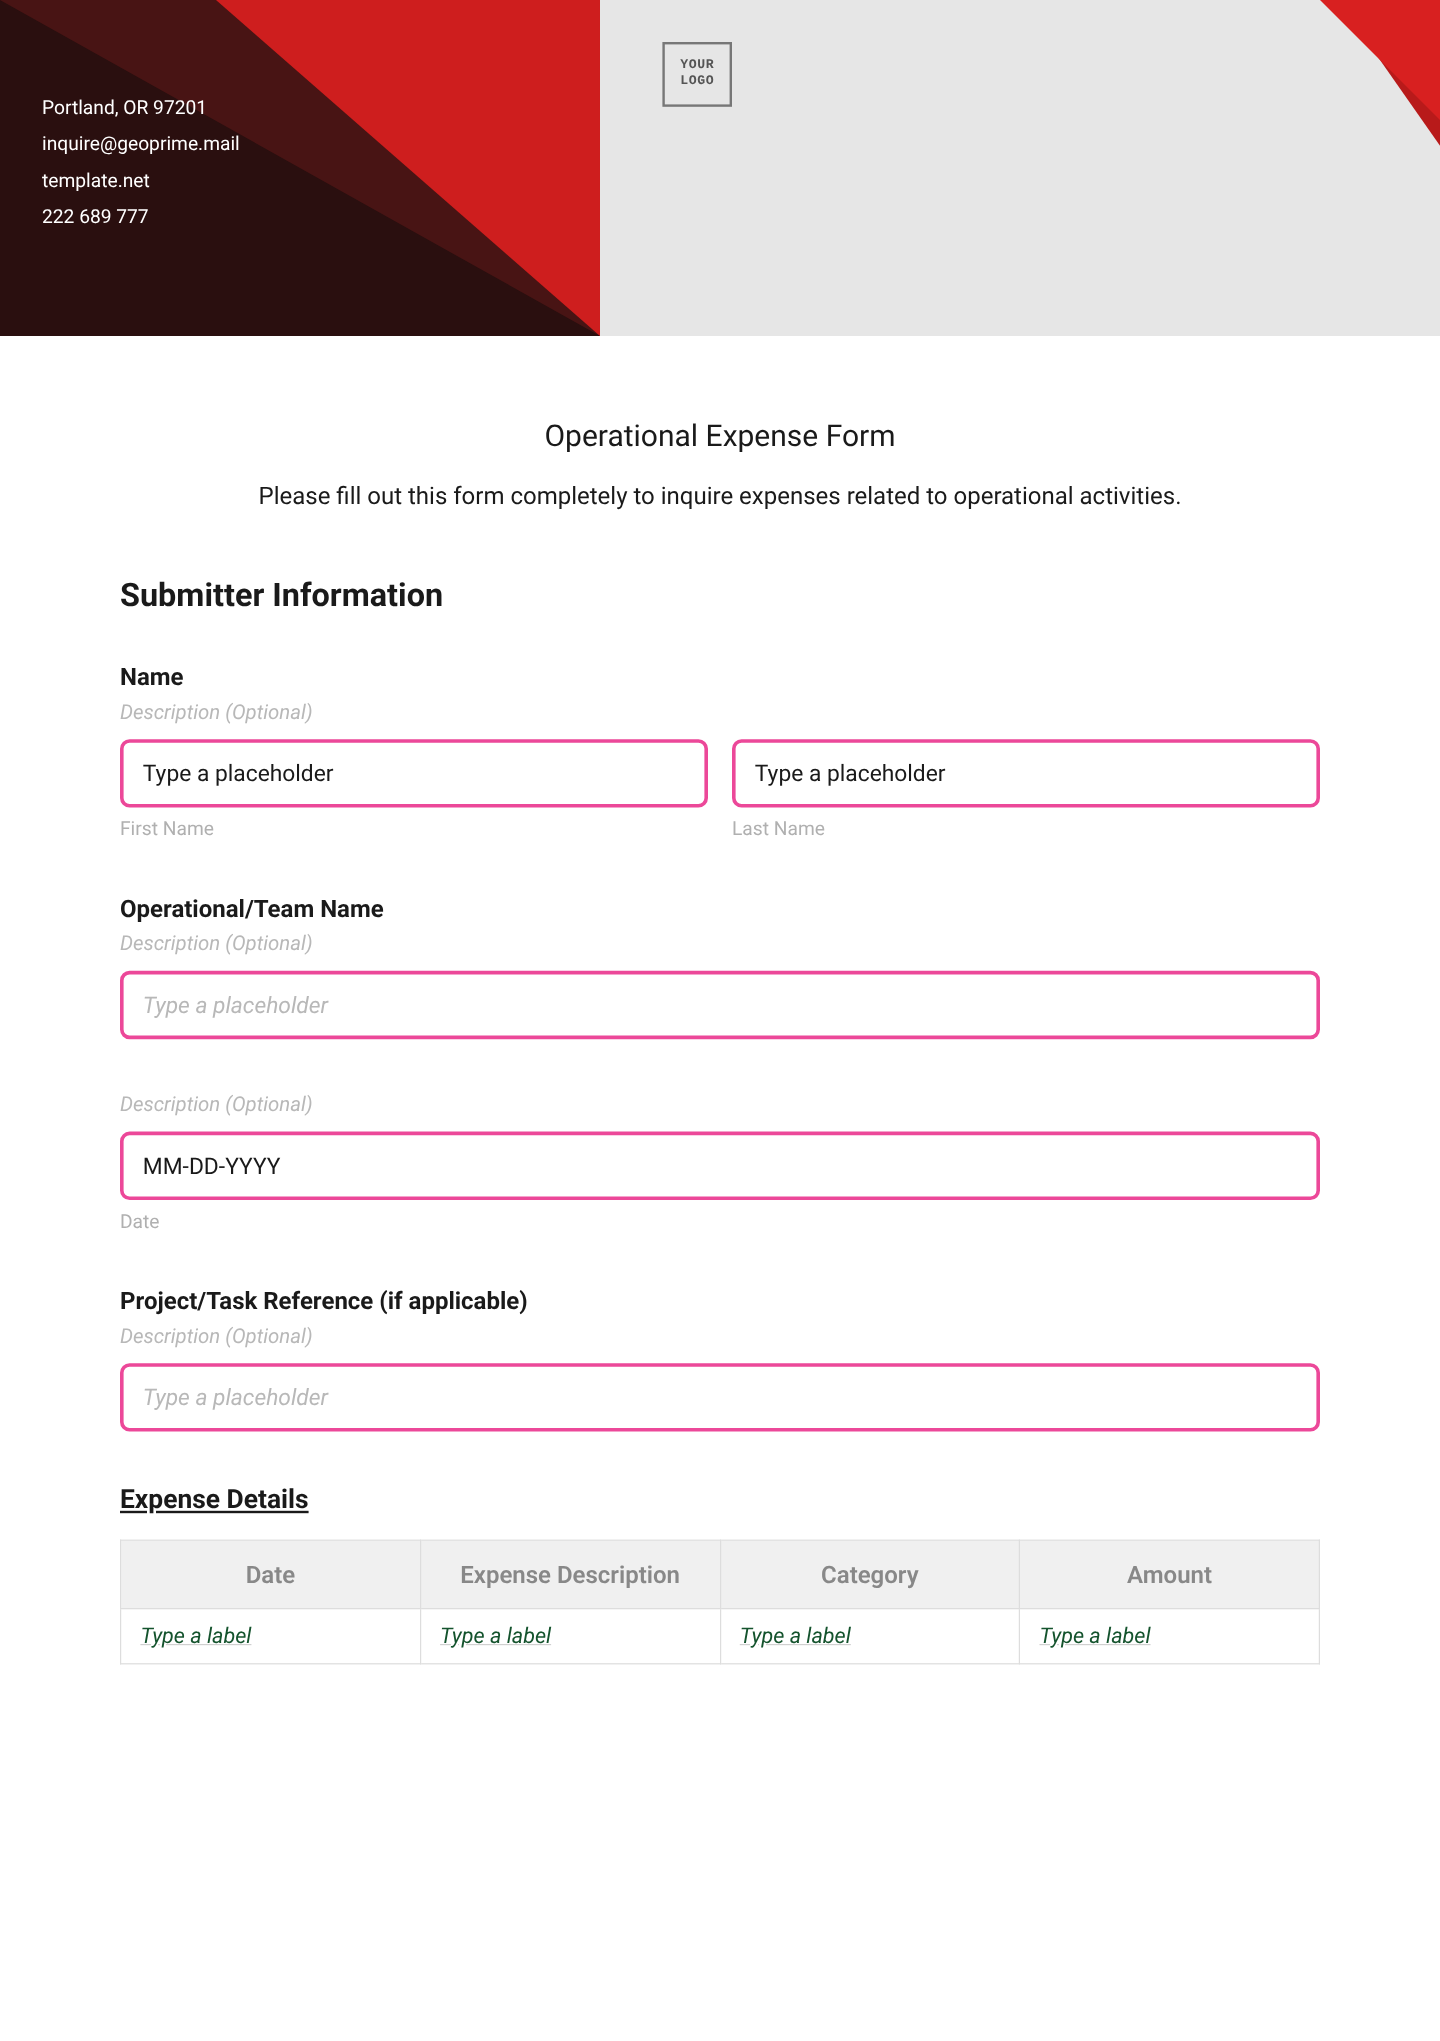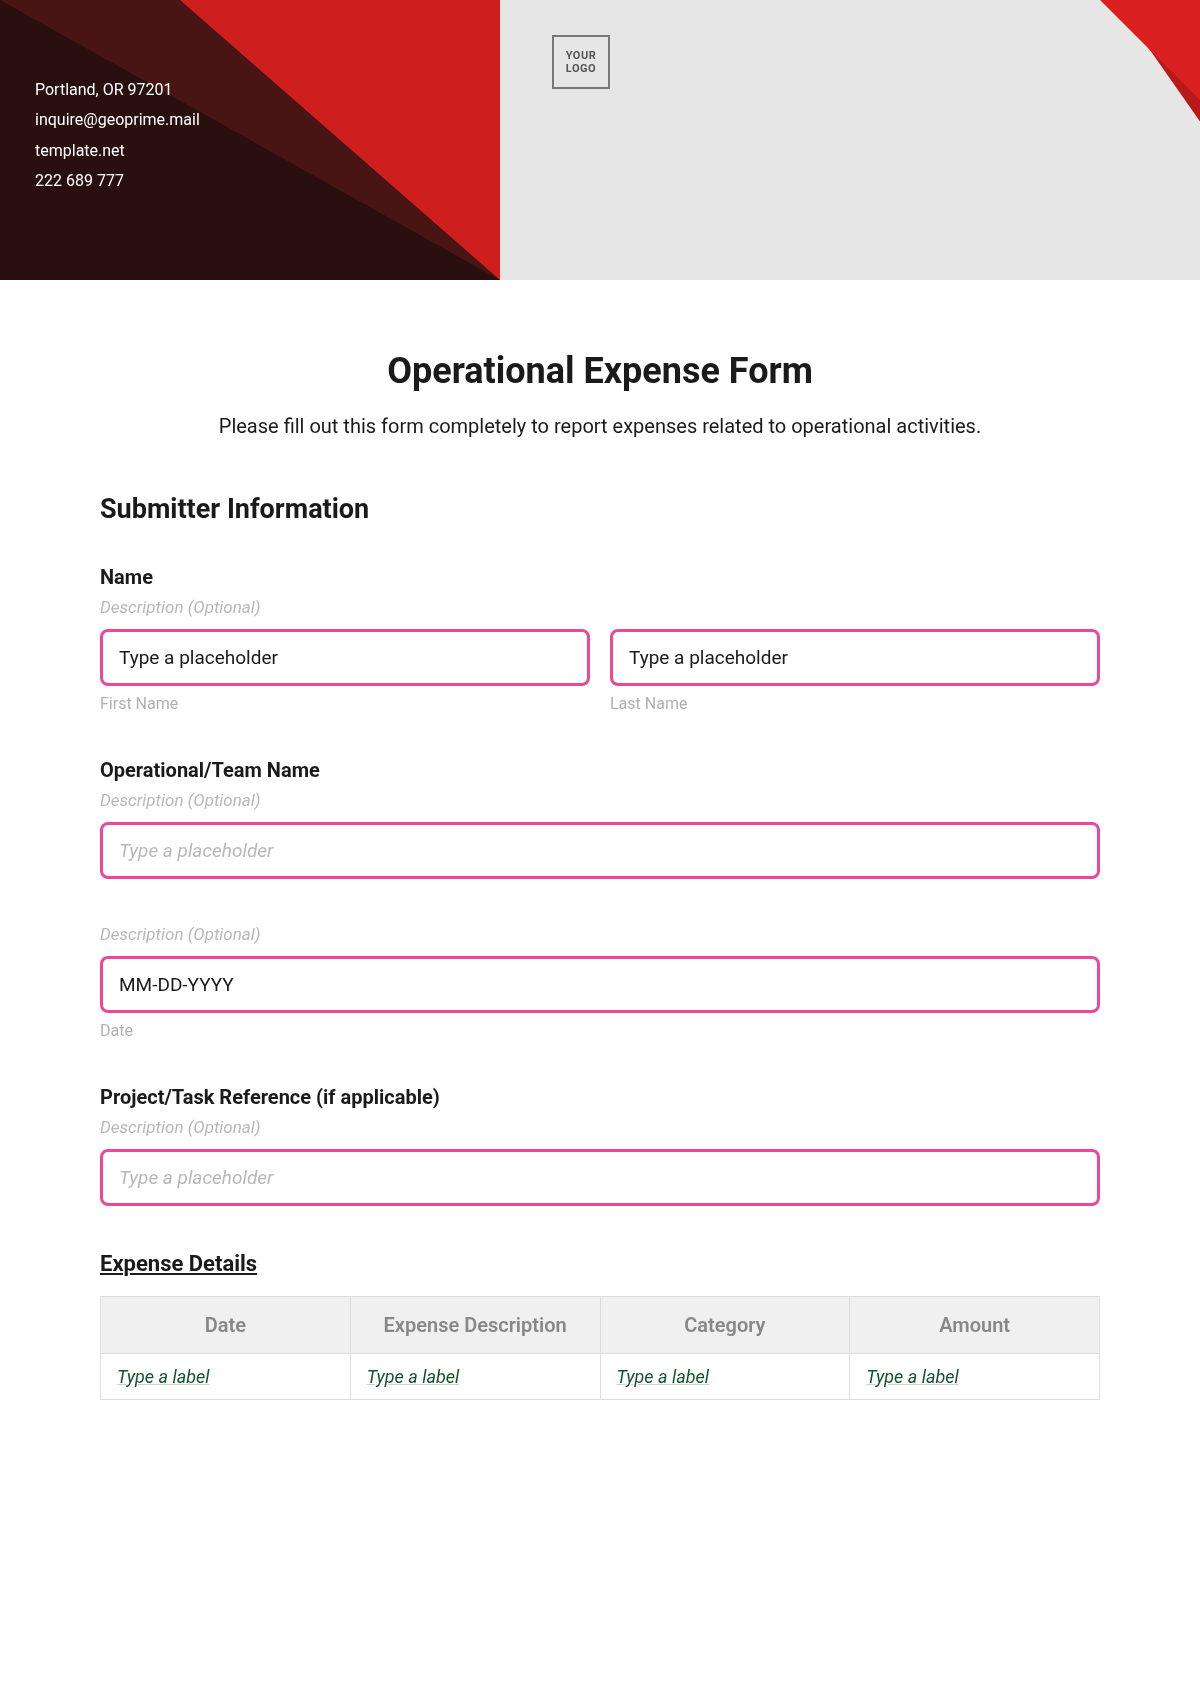--- a/index.html
+++ b/index.html
@@ -78,37 +78,38 @@
       border: 2px solid #777;
       display: flex;
       align-items: center;
       justify-content: center;
       text-align: center;
       font-size: 11px;
       font-weight: bold;
       color: #555;
       line-height: 1.2;
       letter-spacing: 0.5px;
+      font-family: Liberation Mono, monospace;
     }
     .company-name {
       position: absolute;
       left: 50%;
       transform: translateX(-50%);
       top: 115px;
       font-size: 44px;
       font-weight: 700;
       color: #ae1c1c;
     }
     .form-body {
       padding: 70px 100px 40px 100px;
       background: #ffffff;
     }
     .form-title {
-      font-size: 36px;
-      font-weight: 700;
+      font-size: 25px;
+      font-weight: 400;
       text-align: center;
       color: #1a1a1a;
       margin-bottom: 22px;
     }
     .form-instruction {
       font-size: 20px;
       text-align: center;
       color: #1a1a1a;
       margin-bottom: 55px;
     }
@@ -209,21 +210,21 @@
     <div>inquire@geoprime.mail</div>
     <div>template.net</div>
     <div>222 689 777</div>
   </div>
 
   <div class="logo-box">YOUR LOGO</div>
 </div>
 
 <div class="form-body">
   <h1 class="form-title">Operational Expense Form</h1>
-  <p class="form-instruction">Please fill out this form completely to report expenses related to operational activities.</p>
+  <p class="form-instruction">Please fill out this form completely to inquire expenses related to operational activities.</p>
 
   <h2 class="section-heading">Submitter Information</h2>
 
   <div class="field-group">
     <div class="field-label">Name</div>
     <div class="field-description">Description (Optional)</div>
     <div class="field-row">
       <div class="field-col">
         <input type="text" class="text-input filled" value="Type a placeholder" style="">
         <div class="sub-label">First Name</div>

